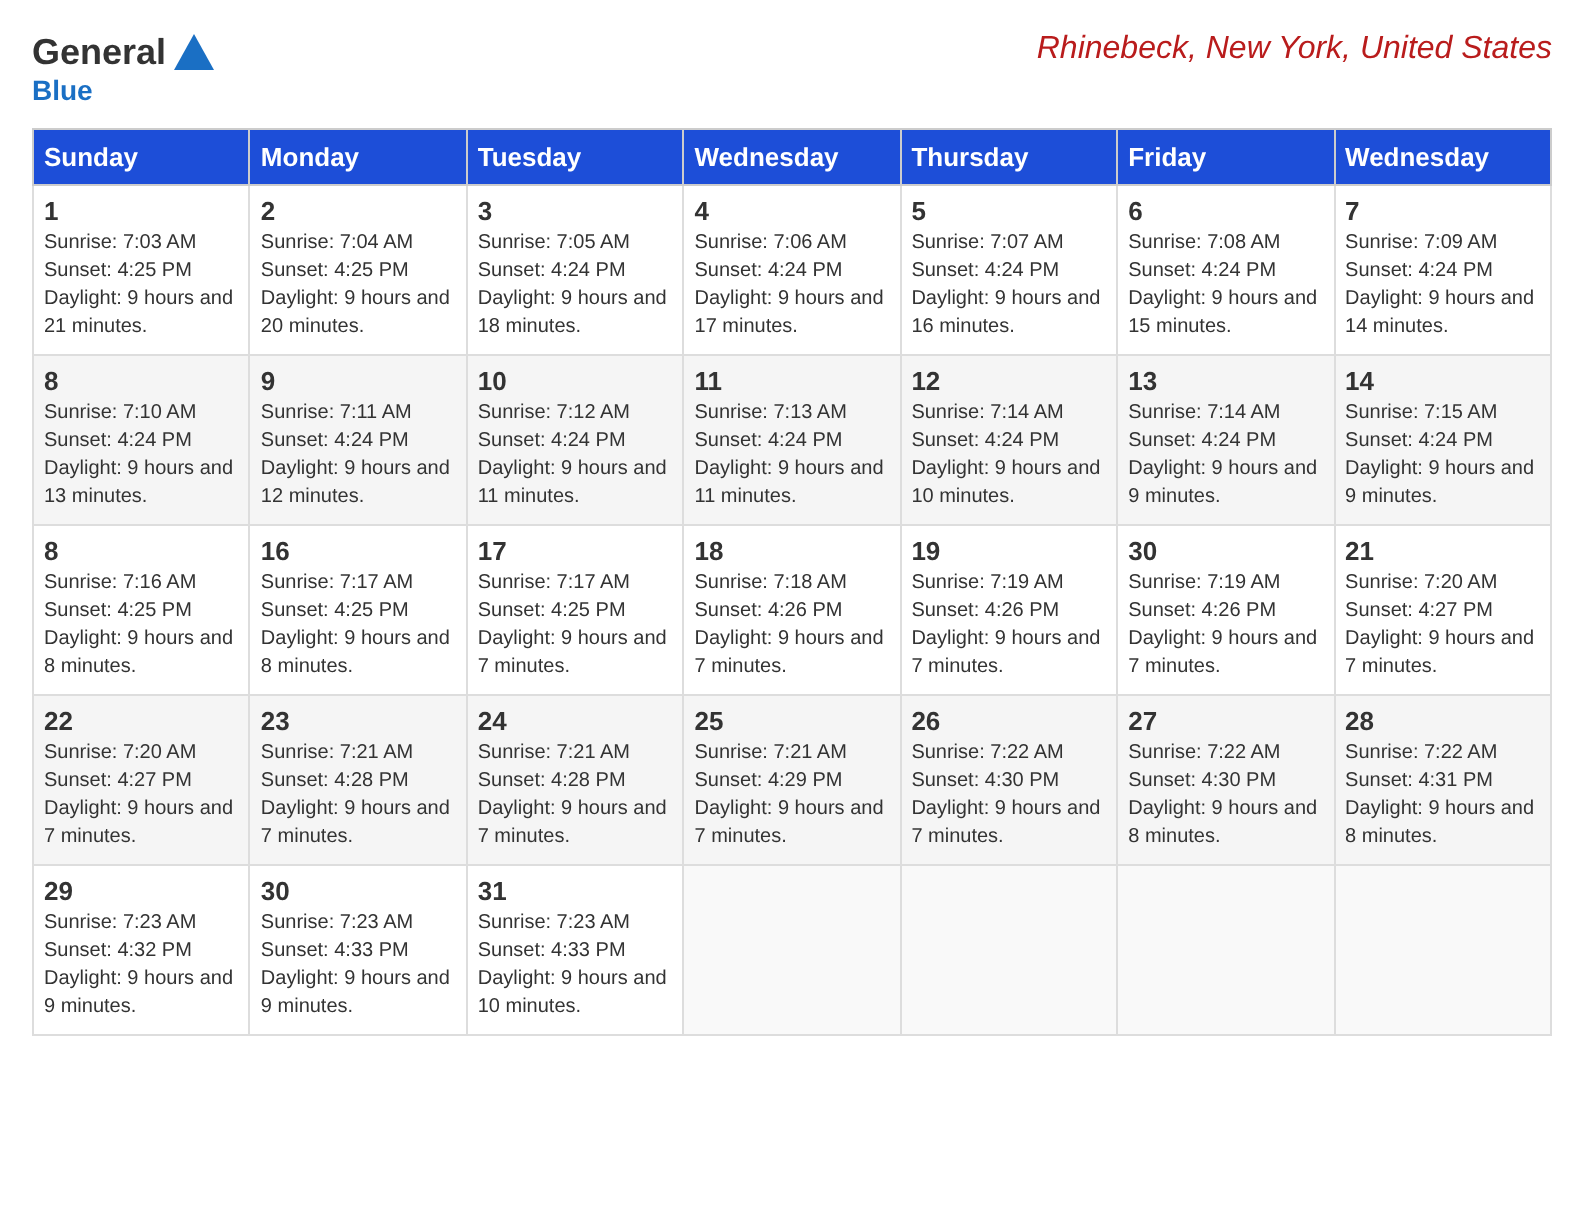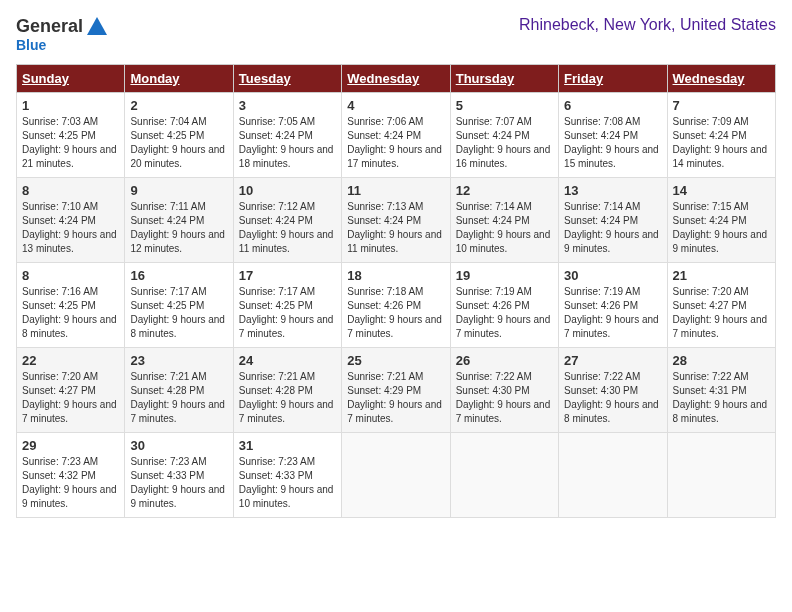--- a/index.html
+++ b/index.html
@@ -28,36 +28,36 @@
     .title-area {
       text-align: right;
     }
     .main-title {
       font-size: 32px;
       font-weight: normal;
       color: #333;
     }
     .subtitle {
       font-size: 16px;
-      color: #4c1d95;
+      color: #b91c1c;
+      font-style: italic;
     }
     .calendar-table {
       width: 100%;
       border-collapse: collapse;
       table-layout: fixed;
     }
     .calendar-table th {
-      background-color: #7f1d1d;
+      background-color: #1d4ed8;
       color: white;
       font-size: 13px;
       font-weight: bold;
       padding: 6px 5px;
       text-align: left;
       border: 1px solid #ccc;
-      text-decoration: underline;
     }
     .calendar-table td {
       vertical-align: top;
       padding: 5px 5px;
       border: 1px solid #ddd;
       font-size: 10.5px;
       color: #333;
       background: #fff;
       height: 85px;
     }

